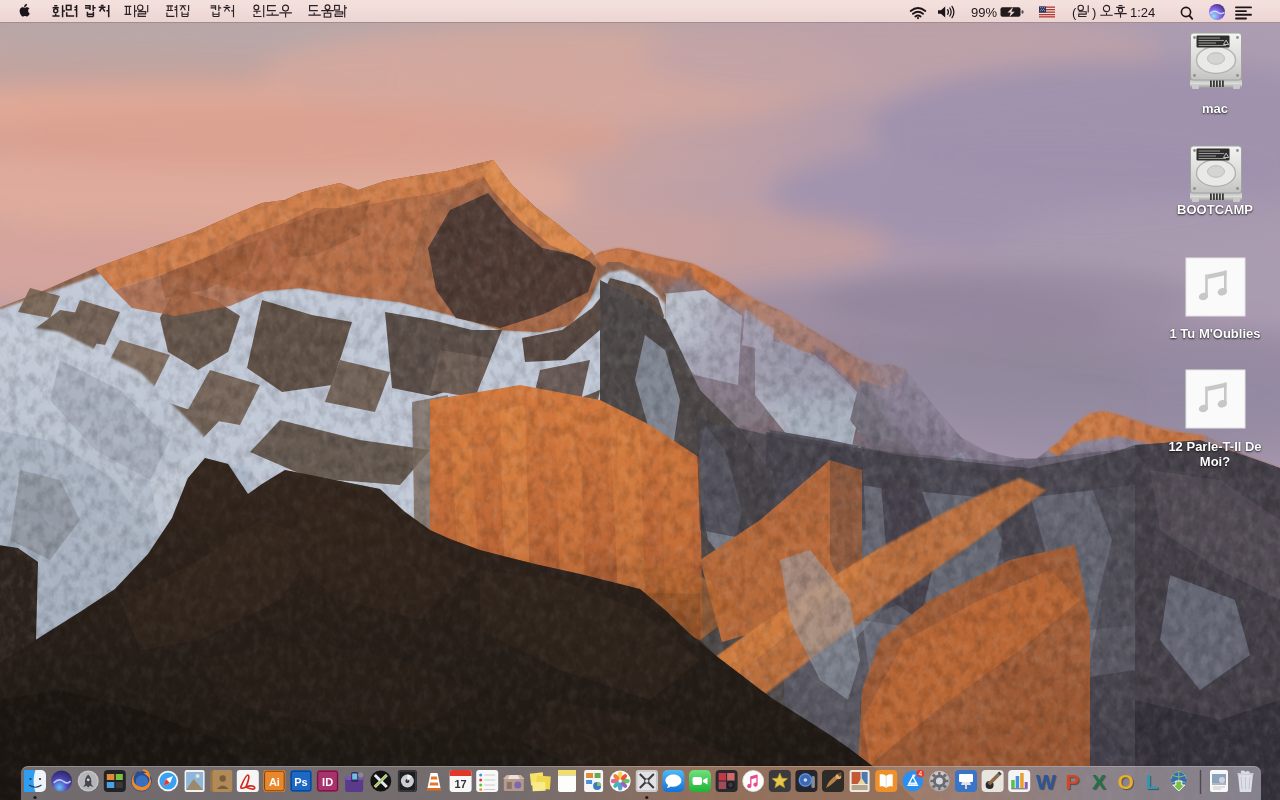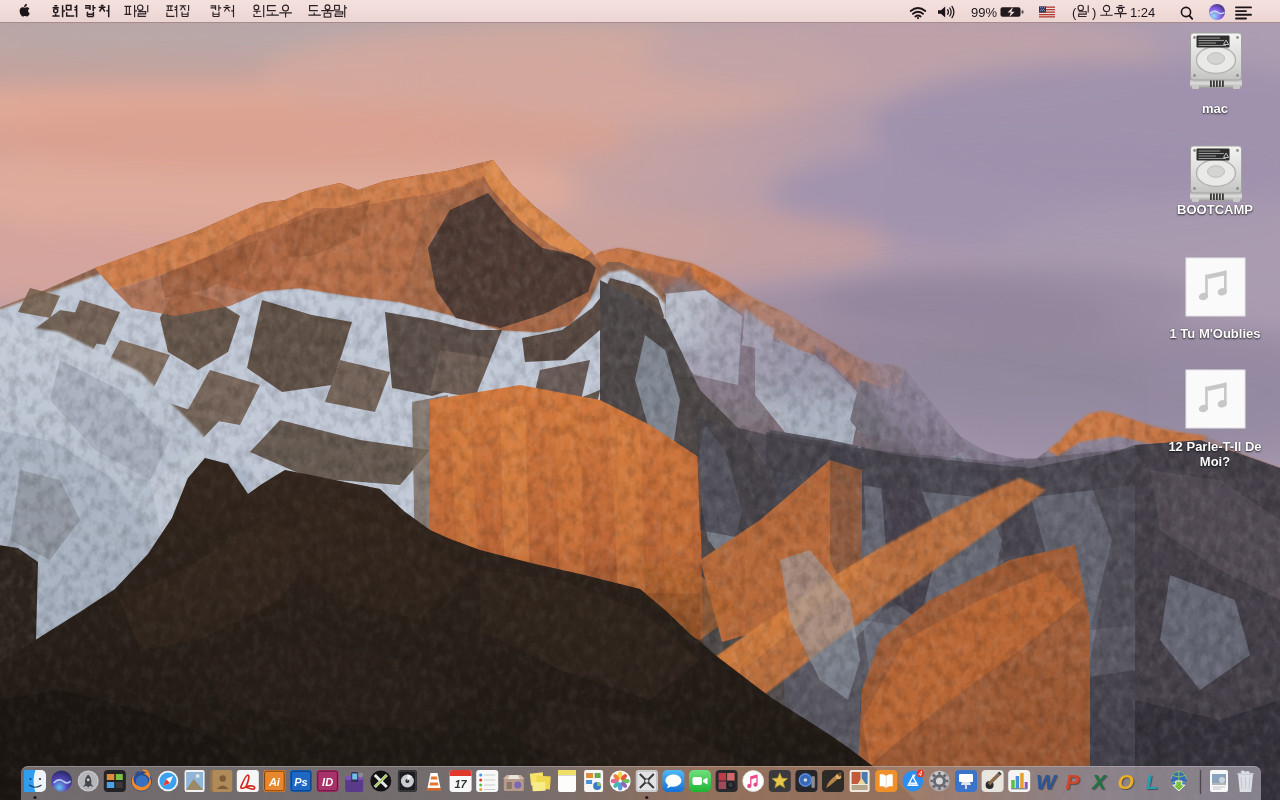--- a/index.html
+++ b/index.html
@@ -1,20 +1,20 @@
 <!DOCTYPE html>
 <html><head><meta charset="utf-8">
 <style>
 html,body{margin:0;padding:0;width:1280px;height:800px;overflow:hidden;background:#000;}
 body{font-family:"Liberation Sans",sans-serif;position:relative;}
 #wall{position:absolute;left:0;top:0;width:1280px;height:800px;}
 #menubar{position:absolute;left:0;top:0;width:1280px;height:22px;background:linear-gradient(180deg,#f4e1de,#ecd6d3);border-bottom:1px solid #a98b8d;z-index:30;}
 #deskicons{position:absolute;left:0;top:0;width:1280px;height:800px;z-index:10;border-radius:9px;}
 .dlabel{position:absolute;color:#fff;font-size:13px;font-weight:bold;text-align:center;text-shadow:0 1px 2px rgba(0,0,0,.75),0 0 1px rgba(0,0,0,.5);}
-#dock{position:absolute;left:21px;top:766px;width:1240px;height:34px;z-index:20;border-radius:7px 7px 0 0;background:linear-gradient(90deg,rgba(126,119,122,.88) 0%,rgba(131,123,125,.85) 40%,rgba(174,134,110,.8) 55%,rgba(182,138,112,.78) 72%,rgba(158,146,152,.8) 86%,rgba(150,146,158,.84) 100%);box-shadow:inset 0 1px 0 rgba(255,255,255,.22);font-style:italic;}
+#dock{position:absolute;left:21px;top:766px;width:1240px;height:34px;z-index:20;border-radius:7px 7px 0 0;background:linear-gradient(90deg,rgba(126,119,122,.88) 0%,rgba(131,123,125,.85) 40%,rgba(174,134,110,.8) 55%,rgba(182,138,112,.78) 72%,rgba(158,146,152,.8) 86%,rgba(150,146,158,.84) 100%);box-shadow:inset 0 1px 0 rgba(255,255,255,.22);}
 </style></head>
 <body>
 <svg id="wall" viewBox="0 0 1280 800" preserveAspectRatio="none">
 <defs>
 <linearGradient id="sky" x1="0" y1="0" x2="0" y2="1">
  <stop offset="0" stop-color="#b3a5a9"></stop>
         <stop offset=".12" stop-color="#c1a19e"></stop>
  <stop offset=".25" stop-color="#cfa59d"></stop>
         <stop offset=".38" stop-color="#cba49f"></stop>
  <stop offset=".6" stop-color="#bb9fa7"></stop>

